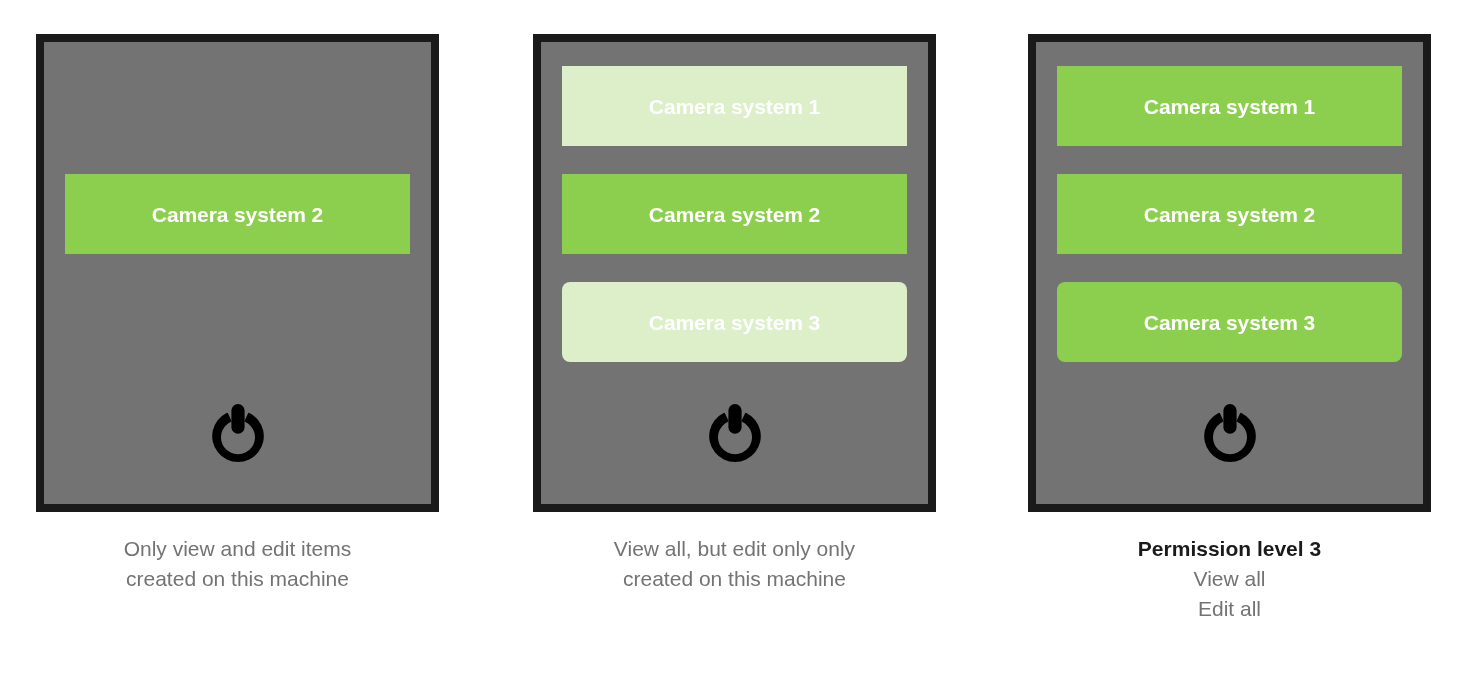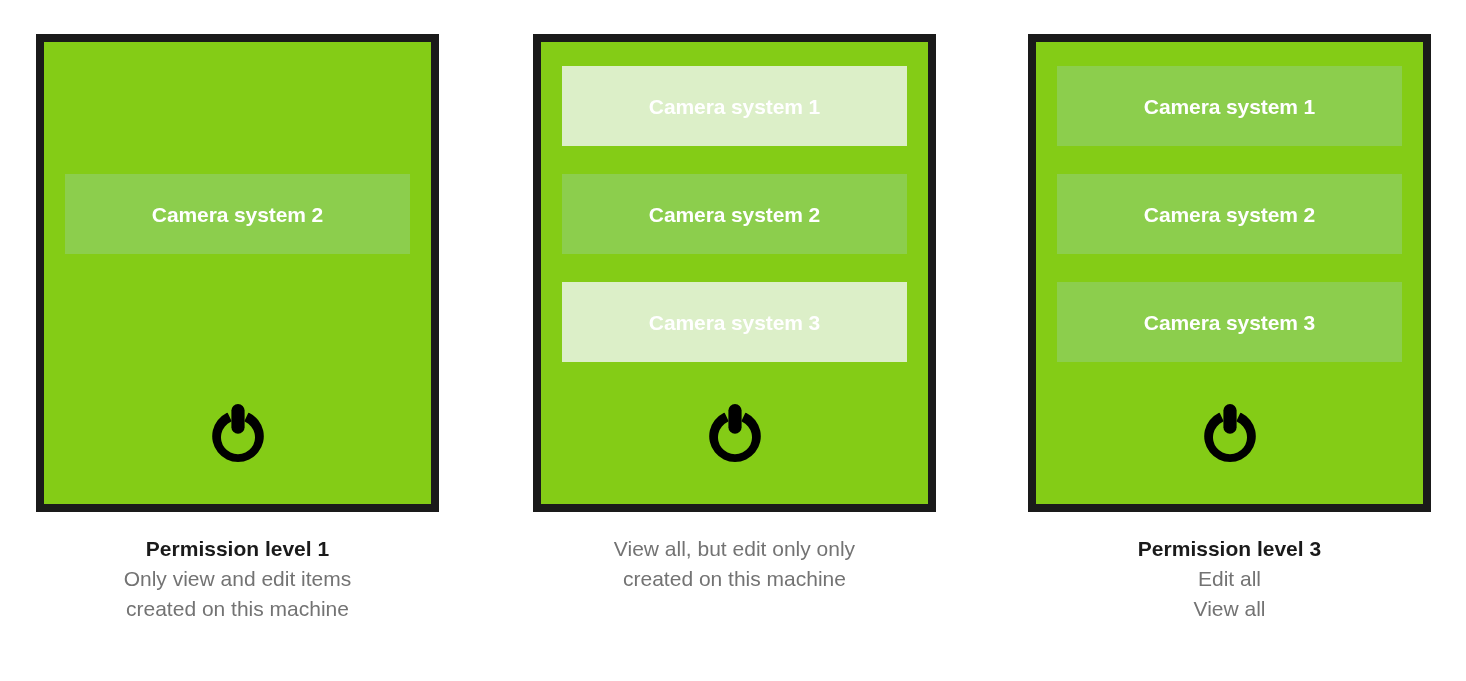--- a/index.html
+++ b/index.html
@@ -33,40 +33,40 @@
   .panel-col.col-1 { left: 533px; }
   .panel-col.col-2 { left: 1028px; }
 
   
   .device-frame {
     position: relative;
     box-sizing: border-box;
     width: 403px;
     height: 478px;
     border: 8px solid #1a1a1a;
-    background: #84cc16;
+    background: #737373;
   }
 
   .slot-stack {
     position: absolute;
     left: 21px;
     top: 24px;
     width: 345px;
   }
 
   .bar-slot {
     position: relative;
     box-sizing: border-box;
     height: 80px;
     margin-bottom: 28px;
     display: flex;
     align-items: center;
     justify-content: center;
   }
-  .bar-slot:last-child { margin-bottom: 0; }
+  .bar-slot:last-child { margin-bottom: 0; border-radius: 8px; }
 
   .bar-slot.state-solid  { background: #8cce4d; }
   .bar-slot.state-faded  { background: #dcefc8; }
   .bar-slot.state-hidden { background: transparent; }
 
   .bar-label {
     font-size: 21px;
     font-weight: bold;
     letter-spacing: -0.1px;
     color: #ffffff;
@@ -124,21 +124,20 @@
         </div>
       </div>
       <div class="power-icon-wrap">
         <svg width="58" height="63" viewBox="0 0 58 63" aria-hidden="true">
           <path d="M29 2 a6.6 6.6 0 0 1 6.6 6.6 v16.6 a6.6 6.6 0 0 1 -13.2 0 v-16.6 A6.6 6.6 0 0 1 29 2 z" fill="#000000"></path>
           <path d="M17.6 11.0 a25.8 25.8 0 1 0 22.8 0 l0 0 a1 1 0 0 0 -1.4 0.5 l-3.3 7.1 a1 1 0 0 0 0.35 1.25 a17.0 17.0 0 1 1 -14.1 0 a1 1 0 0 0 0.35 -1.25 l-3.3 -7.1 a1 1 0 0 0 -1.4 -0.5 z" fill="#000000"></path>
         </svg>
       </div>
     </div>
     <div class="caption">
-      <div class="caption-title">Permission level 1</div>
       <div class="caption-line">Only view and edit items</div>
       <div class="caption-line">created on this machine</div>
     </div>
   </div>
 
   <div class="panel-col col-1">
     <div class="device-frame">
       <div class="slot-stack">
         <div class="bar-slot state-faded">
           <span class="bar-label">Camera system 1</span>
@@ -178,18 +177,18 @@
       </div>
       <div class="power-icon-wrap">
         <svg width="58" height="63" viewBox="0 0 58 63" aria-hidden="true">
           <path d="M29 2 a6.6 6.6 0 0 1 6.6 6.6 v16.6 a6.6 6.6 0 0 1 -13.2 0 v-16.6 A6.6 6.6 0 0 1 29 2 z" fill="#000000"></path>
           <path d="M17.6 11.0 a25.8 25.8 0 1 0 22.8 0 l0 0 a1 1 0 0 0 -1.4 0.5 l-3.3 7.1 a1 1 0 0 0 0.35 1.25 a17.0 17.0 0 1 1 -14.1 0 a1 1 0 0 0 0.35 -1.25 l-3.3 -7.1 a1 1 0 0 0 -1.4 -0.5 z" fill="#000000"></path>
         </svg>
       </div>
     </div>
     <div class="caption">
       <div class="caption-title">Permission level 3</div>
+      <div class="caption-line">View all</div>
       <div class="caption-line">Edit all</div>
-      <div class="caption-line">View all</div>
     </div>
   </div>
 
 </div>
 
 </body></html>

